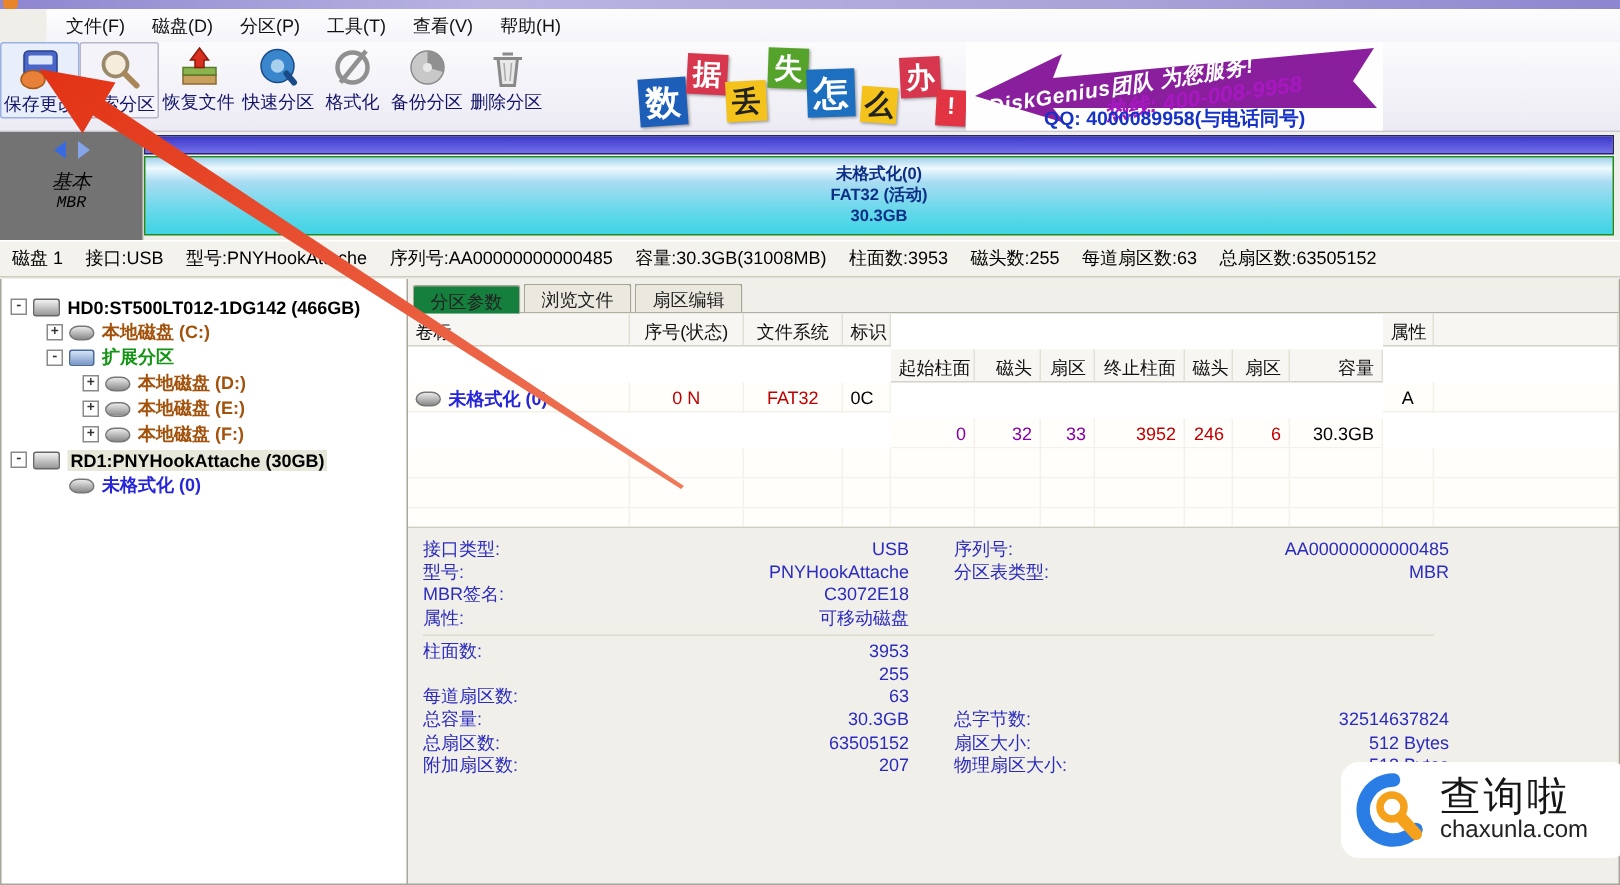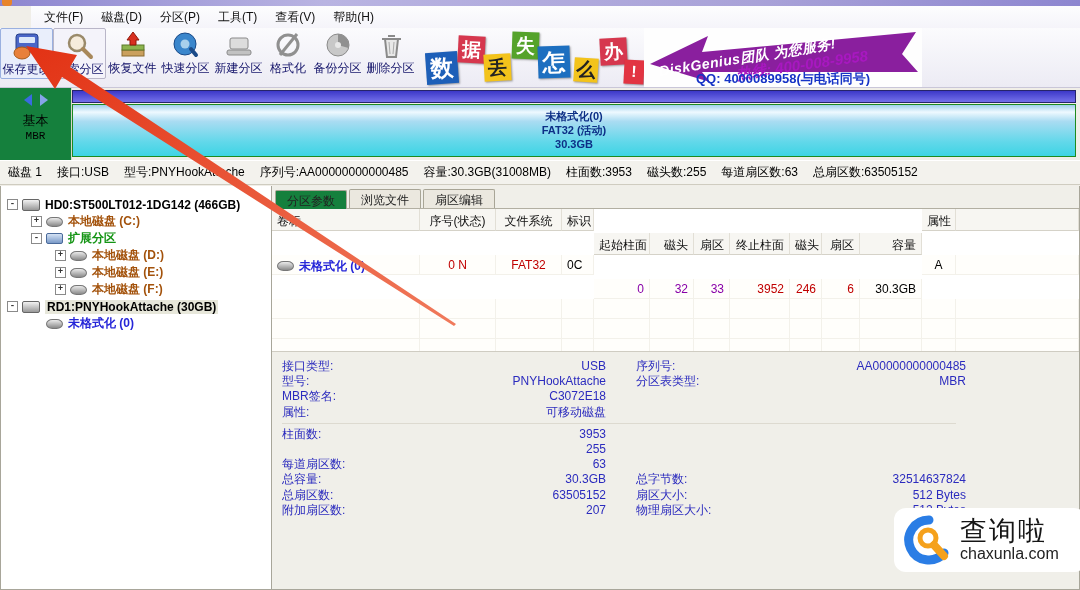--- a/index.html
+++ b/index.html
@@ -43,21 +43,21 @@
   .ad-banner { position:absolute; left:644px; top:0; width:278px; height:59px; background:#fefefe; }
   .ad-arrow-svg { position:absolute; left:0; top:2px; }
   .ad-brand { position:absolute; left:14px; top:17px; width:230px; color:#fff; font-weight:bold; font-style:italic;
               font-size:14px; transform:rotate(-9deg); letter-spacing:.5px; white-space:nowrap; }
   .ad-hotline { position:absolute; left:92px; top:28px; color:#a818c0; font-weight:bold; font-style:italic;
                 font-size:15px; transform:rotate(-8deg); white-space:nowrap; }
   .ad-qq { position:absolute; left:52px; top:42px; color:#1633c6; font-weight:bold; font-size:13px; white-space:nowrap; }
 
   
   .diskmap-row { position:absolute; left:0; top:88px; width:1080px; height:72px; display:flex; }
-  .map-left { width:72px; background:#15803d; border-right:1px solid #d8d5c8; text-align:center; padding-top:6px; }
+  .map-left { width:96px; background:#737373; border-right:1px solid #d8d5c8; text-align:center; padding-top:6px;font-style:italic; }
   .nav-arrows { display:flex; justify-content:center; gap:8px; margin-bottom:6px; }
   .arr-l { width:0; height:0; border-top:6px solid transparent; border-bottom:6px solid transparent; border-right:8px solid #3a6ae0; }
   .arr-r { width:0; height:0; border-top:6px solid transparent; border-bottom:6px solid transparent; border-left:8px solid #86a4ea; }
   .map-kind { font-size:13px; color:#000; }
   .map-table-type { font-size:11px; color:#000; font-family:"Liberation Mono","DejaVu Sans Mono",monospace; }
   .map-bar { flex:1; padding:2px 4px 0 0; }
   .disk-band { height:13px; background:linear-gradient(#3c38c8,#7470ea); border:1px solid #26246a; }
   .pblock { height:53px; margin-top:1px; border:1px solid #1f8a1f; text-align:center; padding-top:4px;
             background:linear-gradient(180deg,#9fd0ea 0%,#eef9ff 14%,#aadcf2 32%,#62d8ea 72%,#3ed4e4 100%); }
   .pblock div { font-weight:bold; font-size:11px; line-height:14px; color:#0d2f86; }
@@ -155,27 +155,20 @@
       </svg>
       <span class="tlabel">恢复文件</span>
     </div>
     <div class="tbtn">
       <svg class="ticon" width="30" height="28">
         <circle cx="14" cy="13" r="11" fill="#3a86cc" stroke="#1a4a88"></circle>
         <circle cx="14" cy="13" r="4.5" fill="#a8d0ec"></circle>
         <path d="M20 18 L25 24" stroke="#1a4a88" stroke-width="4" stroke-linecap="round"></path>
       </svg>
       <span class="tlabel">快速分区</span>
-    </div>
-    <div class="tbtn">
-      <svg class="ticon" width="30" height="28">
-        <rect x="6" y="7" width="18" height="11" rx="2" fill="#dcdcdc" stroke="#8a8a8a"></rect>
-        <rect x="3" y="19" width="24" height="5" rx="2" fill="#c2c2c2" stroke="#8a8a8a"></rect>
-      </svg>
-      <span class="tlabel">新建分区</span>
     </div>
     <div class="tbtn narrow">
       <svg class="ticon" width="30" height="28">
         <circle cx="15" cy="14" r="10" fill="none" stroke="#909090" stroke-width="3"></circle>
         <line x1="7" y1="24" x2="24" y2="3" stroke="#909090" stroke-width="3"></line>
       </svg>
       <span class="tlabel">格式化</span>
     </div>
     <div class="tbtn">
       <svg class="ticon" width="30" height="28">

